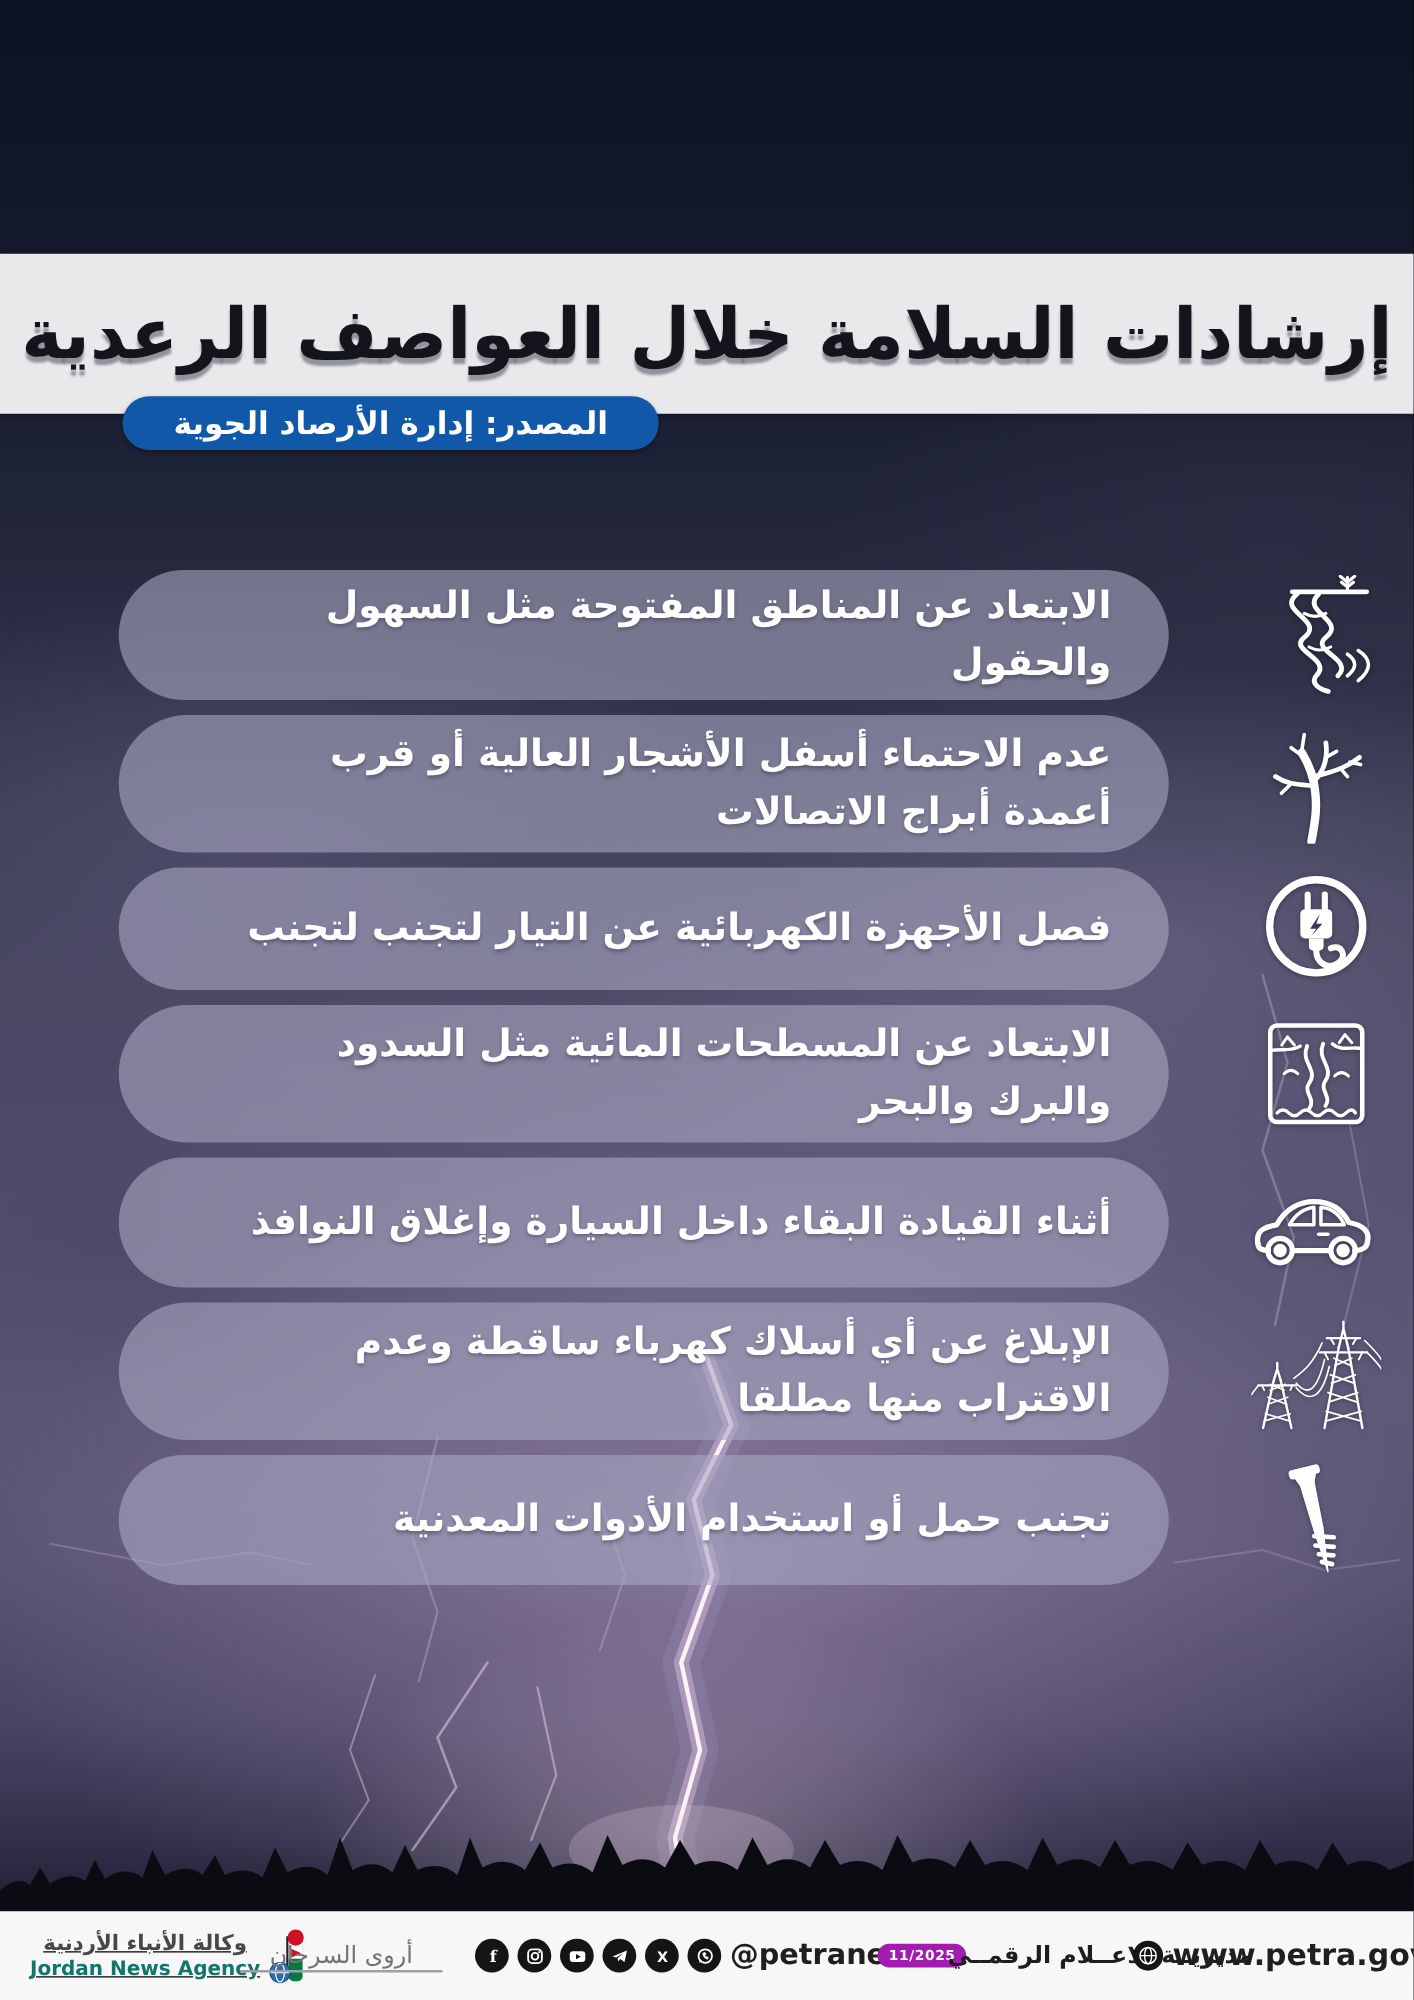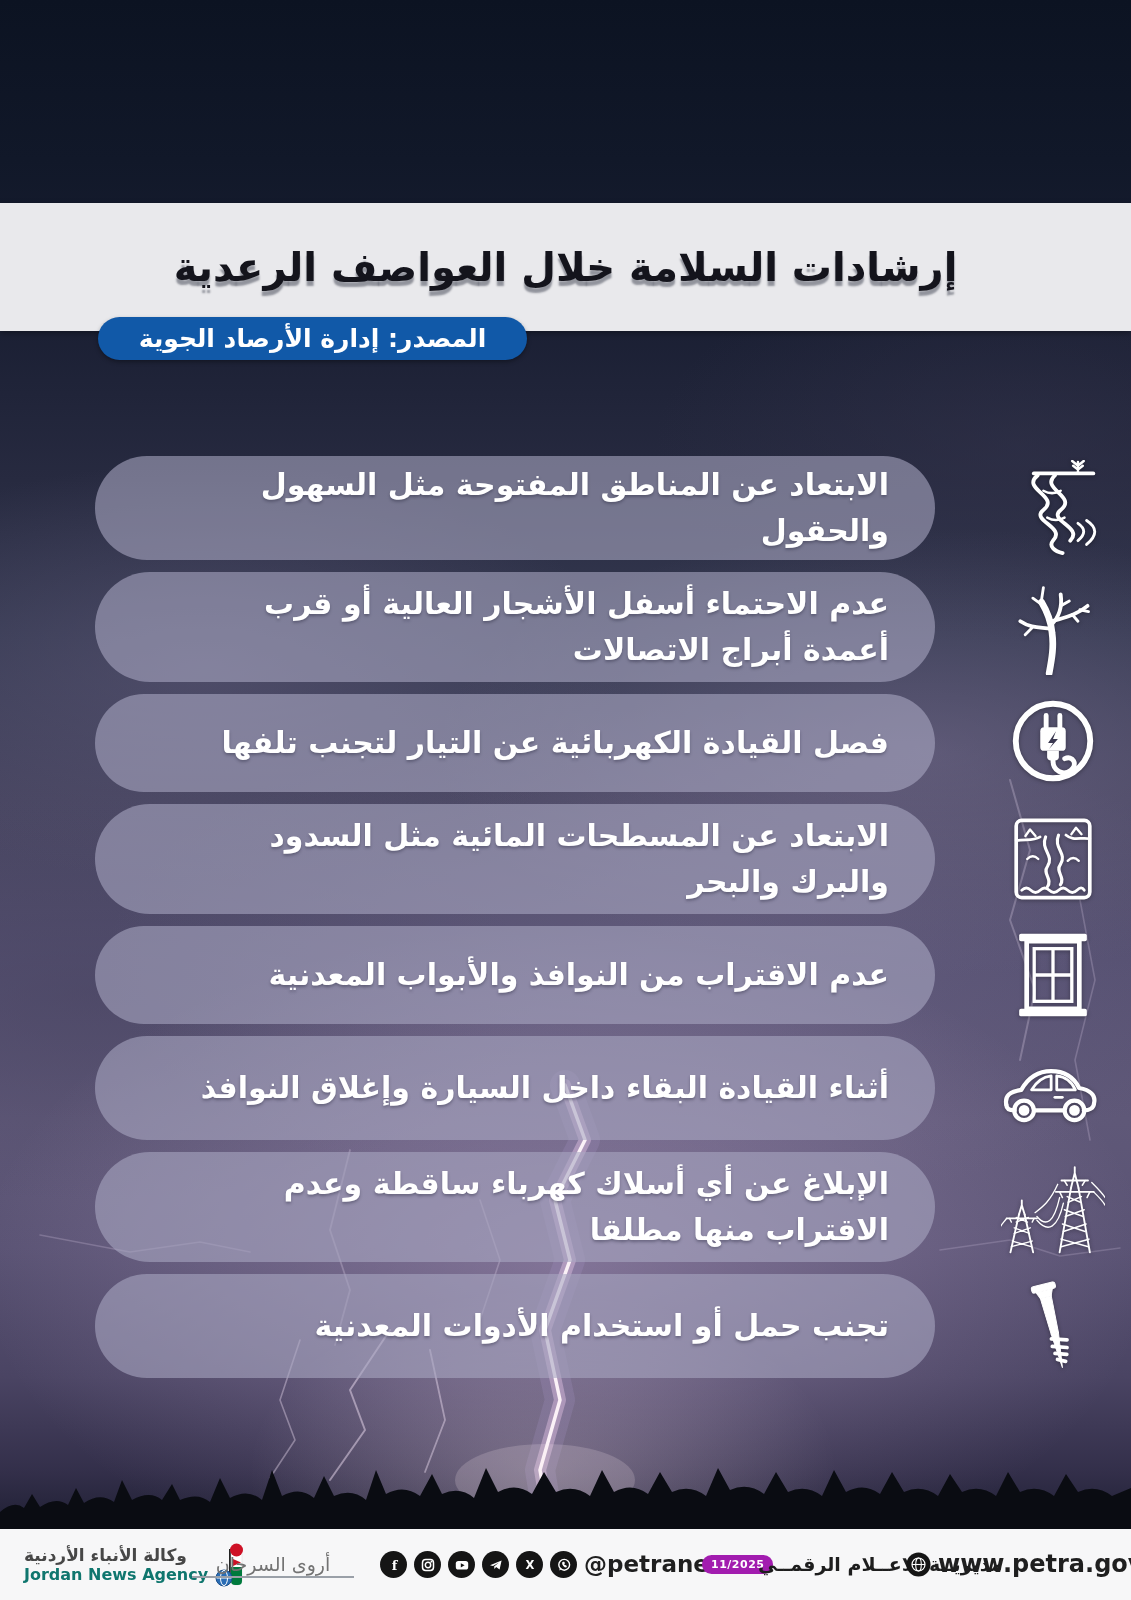--- a/index.html
+++ b/index.html
@@ -23,21 +23,21 @@
         #4a4463 86%,#332f4a 92%,#1c1d30 96%,#0e111f 100%);
   }
   .bg-art{position:absolute;inset:0;width:1131px;height:1600px;}
   
   .title-band{
     position:absolute;top:203px;left:0;width:1131px;height:128px;
     background:#e9e9ec;display:flex;align-items:center;justify-content:center;
     box-shadow:0 2px 6px rgba(0,0,0,.35);
   }
   .title-band h1{
-    margin:0;font-size:40px;font-weight:bold;color:#14141c;letter-spacing:0;
+    margin:0;font-size:56px;font-weight:bold;color:#14141c;letter-spacing:0;
     text-shadow:0 5px 2px rgba(15,20,38,.40);
   }
   .source-pill{
     position:absolute;top:317px;left:98px;width:429px;height:43px;
     background:#1159a8;border-radius:24px;
     display:flex;align-items:center;justify-content:center;
     box-shadow:0 2px 4px rgba(0,0,0,.35);
   }
   .source-pill span{color:#fff;font-size:25px;font-weight:bold;}
   
@@ -63,21 +63,21 @@
   }
   .w680 span{max-width:690px;display:inline-block;}
   .w600 span{max-width:620px;display:inline-block;}
   .w700 span{max-width:710px;display:inline-block;}
   
   .footer{
     position:absolute;top:1529px;left:0;width:1131px;height:71px;
     background:#f7f7f8;direction:ltr;
   }
   .jna{position:absolute;left:24px;top:12px;display:flex;align-items:center;gap:6px;}
-  .jna-text{text-align:left;}
+  .jna-text{text-align:center;text-decoration:underline;}
   .jna-ar{font-size:17px;font-weight:bold;color:#474747;line-height:1.25;}
   .jna-en{font-size:16px;font-weight:bold;color:#0f766e;line-height:1.15;}
   .designer{
     position:absolute;left:192px;top:1px;width:162px;height:46px;
     border-bottom:2px solid #9aa0a8;display:flex;align-items:flex-end;justify-content:center;
   }
   .designer span{font-size:19px;color:#737373;padding-bottom:1px;}
   .socials{position:absolute;left:380px;top:22px;display:flex;gap:7px;}
   .soc{
     width:27px;height:27px;border-radius:50%;background:#151515;
@@ -171,21 +171,21 @@
         <svg width="98" height="98" viewBox="0 0 100 100">
           <circle cx="50" cy="48" r="38" fill="none" stroke="#fff" stroke-width="6"></circle>
           <path d="M43,22 V34 M57,22 V34" stroke="#fff" stroke-width="5" stroke-linecap="round"></path>
           <rect x="37" y="34" width="26" height="24" rx="4" fill="#fff"></rect>
           <path d="M53,38 L45,50 H50 L46,56 L55,46 H50 Z" fill="#3a3850"></path>
           <path d="M44,58 h12 v6 c0,3 -2,4 -6,4 s-6,-1 -6,-4 Z" fill="#fff"></path>
           <path d="M50,68 C50,78 60,84 68,78 C76,72 70,62 62,66" fill="none" stroke="#fff" stroke-width="5" stroke-linecap="round"></path>
         </svg>
       </div>
       <div class="tip-pill">
-        <span>فصل القيادة الكهربائية عن التيار لتجنب تلفها</span>
+        <span>فصل الأجهزة الكهربائية عن التيار لتجنب لتجنب</span>
       </div>
     </div>
 
     <div class="tip-row h2x w600">
       <div class="icon-box">
         <svg width="92" height="96" viewBox="0 0 100 100" fill="none" stroke="#fff" stroke-width="4" stroke-linecap="round" stroke-linejoin="round">
           <rect x="10" y="8" width="80" height="84" rx="6"></rect>
           <path d="M10,30 C20,28 28,31 36,26" stroke-width="3"></path>
           <path d="M90,28 C80,26 72,31 64,24" stroke-width="3"></path>
           <path d="M20,25 l5,-7 l6,7" stroke-width="2.6"></path>
@@ -194,34 +194,20 @@
           <path d="M56,24 C50,38 66,44 58,56 C52,64 64,70 58,78" stroke-width="3.4"></path>
           <path d="M22,50 q6,-6 12,0 M66,52 q6,-6 12,0" stroke-width="2.6"></path>
           <path d="M16,84 q5,-5 10,0 t10,0 t10,0 t10,0 t10,0 t10,0 t8,0" stroke-width="3"></path>
         </svg>
       </div>
       <div class="tip-pill">
         <span>الابتعاد عن المسطحات المائية مثل السدود والبرك والبحر</span>
       </div>
     </div>
 
-    <div class="tip-row h1x">
-      <div class="icon-box">
-        <svg width="94" height="94" viewBox="0 0 100 100">
-          <rect x="14" y="6" width="72" height="8" rx="2" fill="#fff"></rect>
-          <rect x="14" y="86" width="72" height="8" rx="2" fill="#fff"></rect>
-          <rect x="22" y="14" width="56" height="72" fill="none" stroke="#fff" stroke-width="5"></rect>
-          <rect x="30" y="22" width="40" height="56" fill="none" stroke="#fff" stroke-width="3.5"></rect>
-          <path d="M50,22 V78 M30,50 H70" stroke="#fff" stroke-width="3.5"></path>
-        </svg>
-      </div>
-      <div class="tip-pill">
-        <span>عدم الاقتراب من النوافذ والأبواب المعدنية</span>
-      </div>
-    </div>
 
     <div class="tip-row h1y">
       <div class="icon-box">
         <svg width="112" height="78" viewBox="0 0 120 80" fill="none" stroke="#fff" stroke-width="4.5" stroke-linecap="round" stroke-linejoin="round">
           <path d="M10,58 C8,48 14,44 26,42 C34,28 46,22 58,22 C72,22 82,28 88,40 C100,42 106,48 104,56 C104,62 98,64 93,64"></path>
           <path d="M10,58 C10,63 15,64 19,64"></path>
           <path d="M40,64 H72"></path>
           <path d="M58,27 L58,42 L37,42 C43,32 50,28 58,27 Z" stroke-width="3"></path>
           <path d="M64,27 C74,28 80,33 84,42 L64,42 Z" stroke-width="3"></path>
           <path d="M62,50 h8" stroke-width="3"></path>

